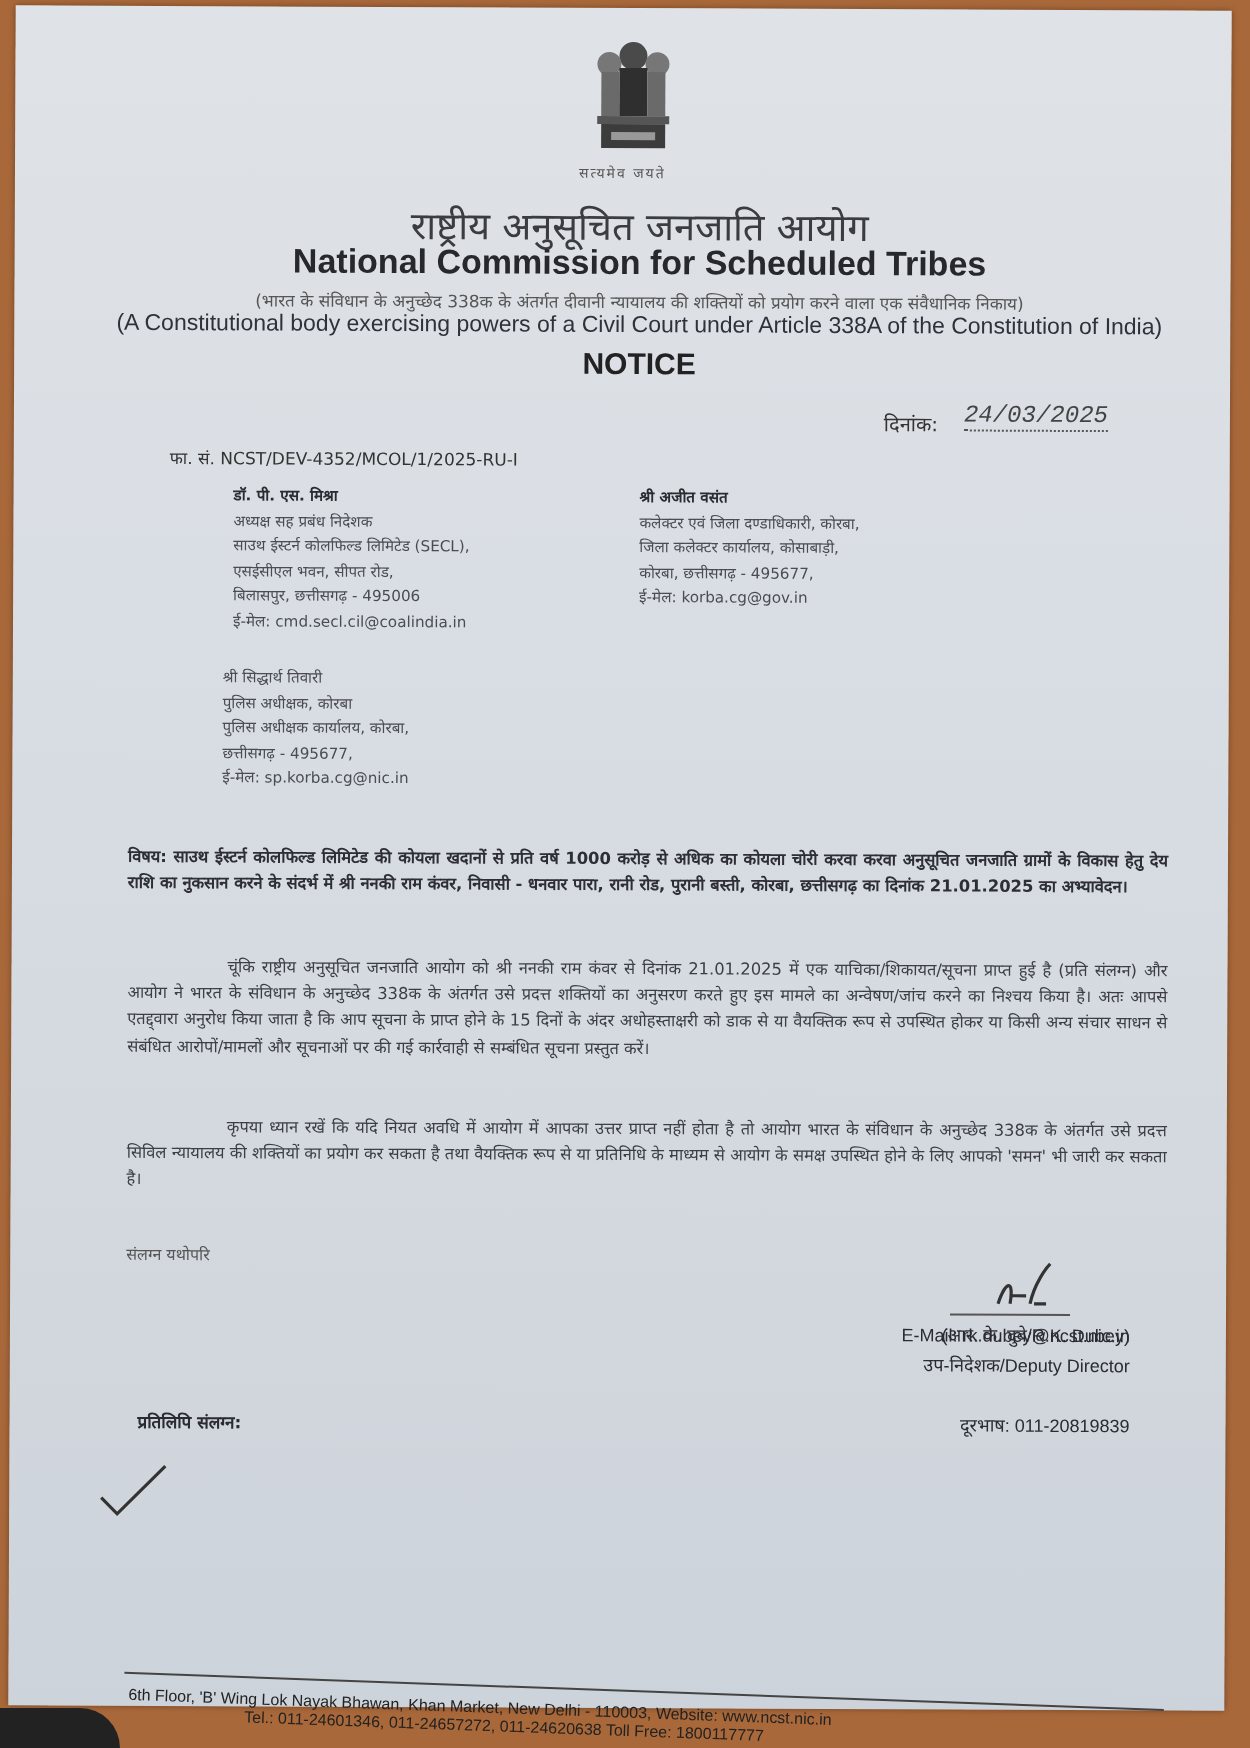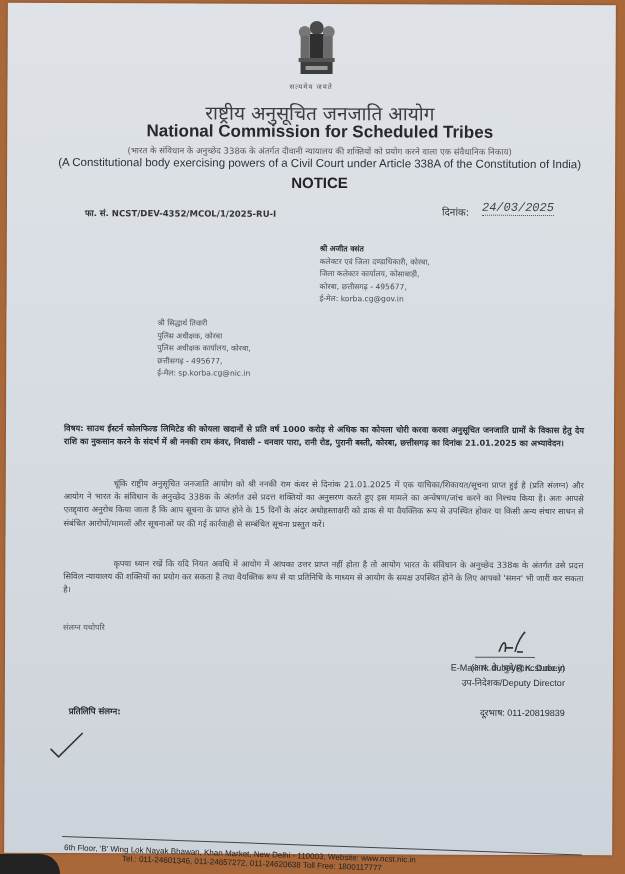--- a/index.html
+++ b/index.html
@@ -20,28 +20,28 @@
     background:#222; border-top-right-radius:30px;
   }
   .abs { position:absolute; white-space:nowrap; }
   .emblem { left:284px; top:14px; width:50px; height:62px; }
   .emblem-motto { left:282px; top:78px; font-size:7px; color:#555; letter-spacing:1px; }
   .hi-title { left:0; width:625px; text-align:center; top:96px; font-size:19px; color:#3a3c42; }
   .en-title { left:0; width:625px; text-align:center; top:118px; font-size:17px; font-weight:bold; color:#26282d; font-family:"Liberation Sans", sans-serif; }
   .hi-sub { left:0; width:625px; text-align:center; top:141px; font-size:8.5px; color:#555; }
   .en-sub { left:0; width:625px; text-align:center; top:153px; font-size:11.5px; color:#30323a; font-family:"Liberation Sans", sans-serif; }
   .notice { left:0; width:625px; text-align:center; top:170px; font-size:15px; font-weight:bold; font-family:"Liberation Sans", sans-serif; color:#222; }
-  .ref { left:78px; top:204px; font-size:8.5px; font-weight:bold; color:#333; }
+  .ref { left:78px; top:220px; font-size:8.5px; font-weight:normal; color:#333; }
   .date-label { left:435px; top:200px; font-size:10px; color:#333; }
   .date-val { left:475px; top:196px; font-size:12px; color:#444; font-family:Liberation Mono, monospace; font-style:italic; border-bottom:1px dotted #555; }
   .addr { font-size:7.6px; line-height:12.5px; color:#4a4c52; }
   .addr .name { font-weight:bold; color:#2a2c31; }
   .addr1 { left:110px; top:239px; }
   .addr2 { left:313px; top:239px; }
-  .addr3 { left:105px; top:314px;margin-left:46px; }
+  .addr3 { left:105px; top:330px; }
   .para { left:58px; width:520px; font-size:8.2px; line-height:13.2px; color:#3c3e44; white-space:normal; text-align:justify; }
   .subject { top:419px; color:#2d2f34; font-weight:bold; }
   .p1 { top:474px; }
   .p2 { top:554px; }
   .encl { left:58px; top:618px; font-size:8px; color:#555; }
   .sig { left:488px; top:625px; width:40px; height:30px; }
   .sigline { left:470px; top:652px; width:60px; border-top:1px solid #555; height:0; }
   .signer { right:48px; text-align:left; font-size:9px; line-height:15px; color:#2a2c31; font-family:"Liberation Sans", sans-serif; }
   .copy-h { left:64px; top:702px; font-size:8.5px; font-weight:bold; color:#2a2c31; }
   .copy { left:60px; top:732px; font-size:7.8px; line-height:12.5px; color:#4a4c52; }
@@ -72,20 +72,28 @@
   <div class="abs hi-title">राष्ट्रीय अनुसूचित जनजाति आयोग</div>
   <div class="abs en-title">National Commission for Scheduled Tribes</div>
   <div class="abs hi-sub">(भारत के संविधान के अनुच्छेद 338क के अंतर्गत दीवानी न्यायालय की शक्तियों को प्रयोग करने वाला एक संवैधानिक निकाय)</div>
   <div class="abs en-sub">(A Constitutional body exercising powers of a Civil Court under Article 338A of the Constitution of India)</div>
   <div class="abs notice">NOTICE</div>
 
   <div class="abs ref">फा. सं. NCST/DEV-4352/MCOL/1/2025-RU-I</div>
   <div class="abs date-label">दिनांक:</div>
   <div class="abs date-val">24/03/2025</div>
 
+  <div class="abs addr addr1">
+    <div class="name">डॉ. पी. एस. मिश्रा</div>
+    <div>अध्यक्ष सह प्रबंध निदेशक</div>
+    <div>साउथ ईस्टर्न कोलफिल्ड लिमिटेड (SECL),</div>
+    <div>एसईसीएल भवन, सीपत रोड,</div>
+    <div>बिलासपुर, छत्तीसगढ़ - 495006</div>
+    <div>ई-मेल: cmd.secl.cil@coalindia.in</div>
+  </div>
 
   <div class="abs addr addr2">
     <div class="name">श्री अजीत वसंत</div>
     <div>कलेक्टर एवं जिला दण्डाधिकारी, कोरबा,</div>
     <div>जिला कलेक्टर कार्यालय, कोसाबाड़ी,</div>
     <div>कोरबा, छत्तीसगढ़ - 495677,</div>
     <div>ई-मेल: korba.cg@gov.in</div>
   </div>
 
   <div class="abs addr addr3">

